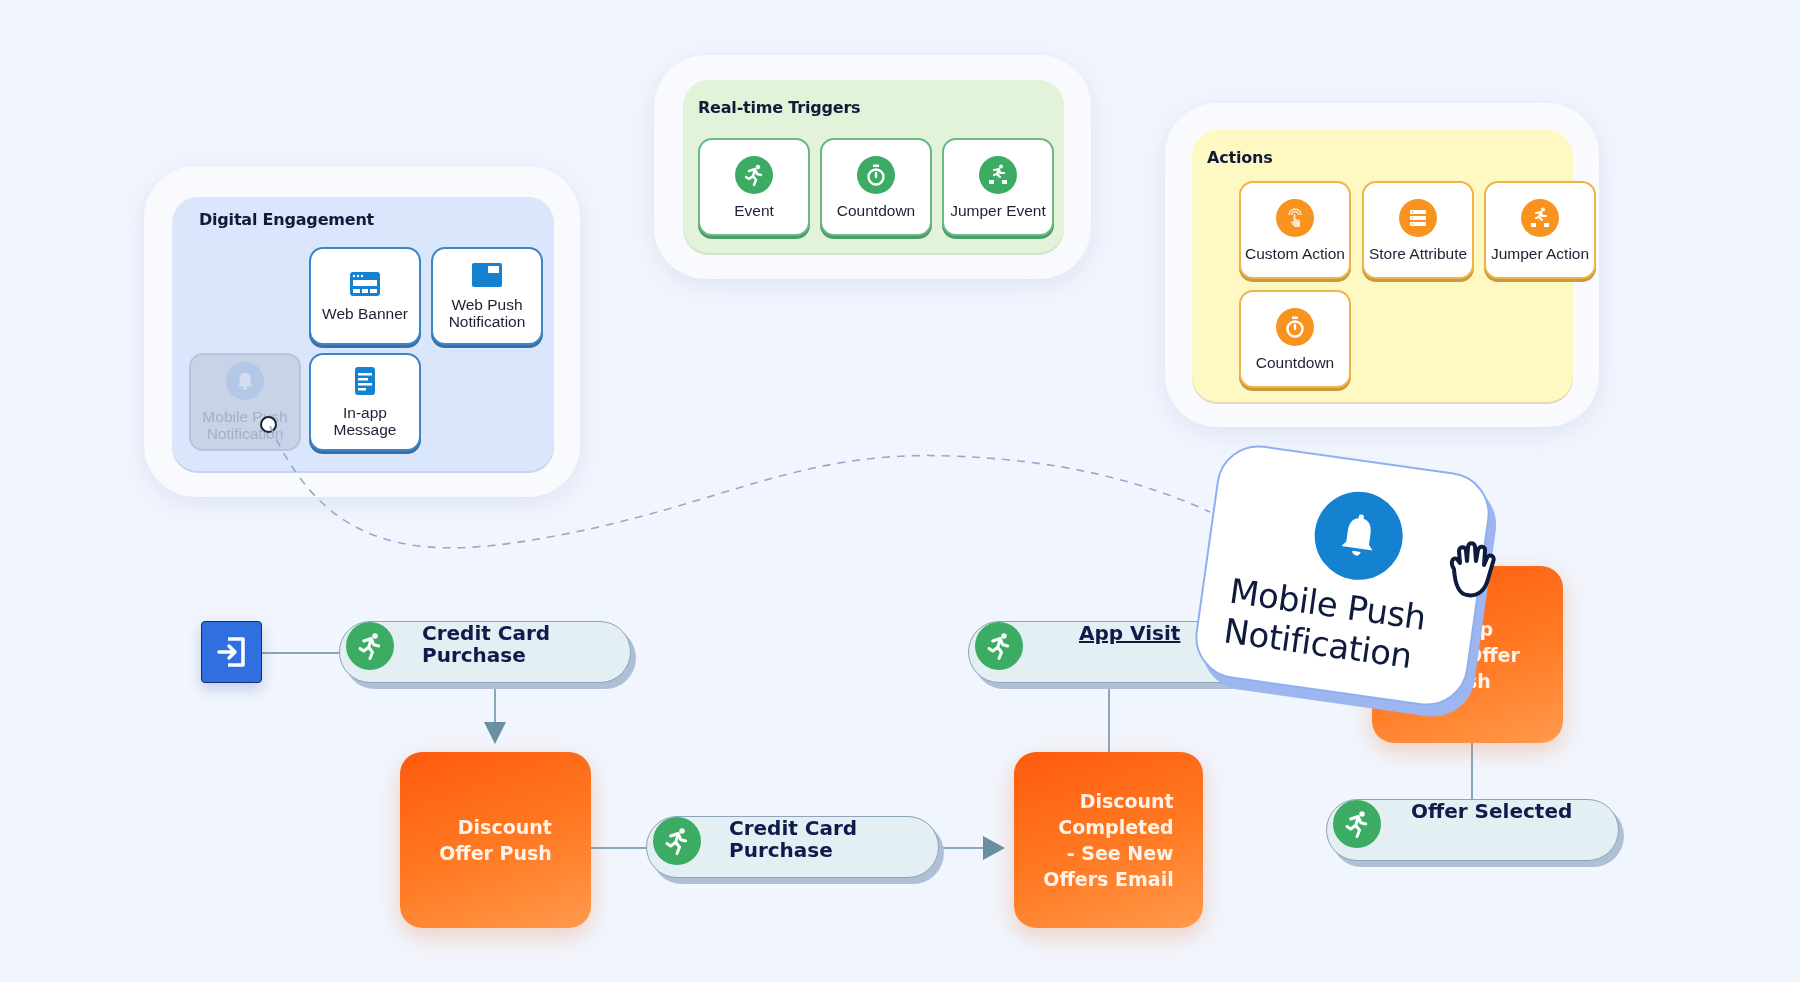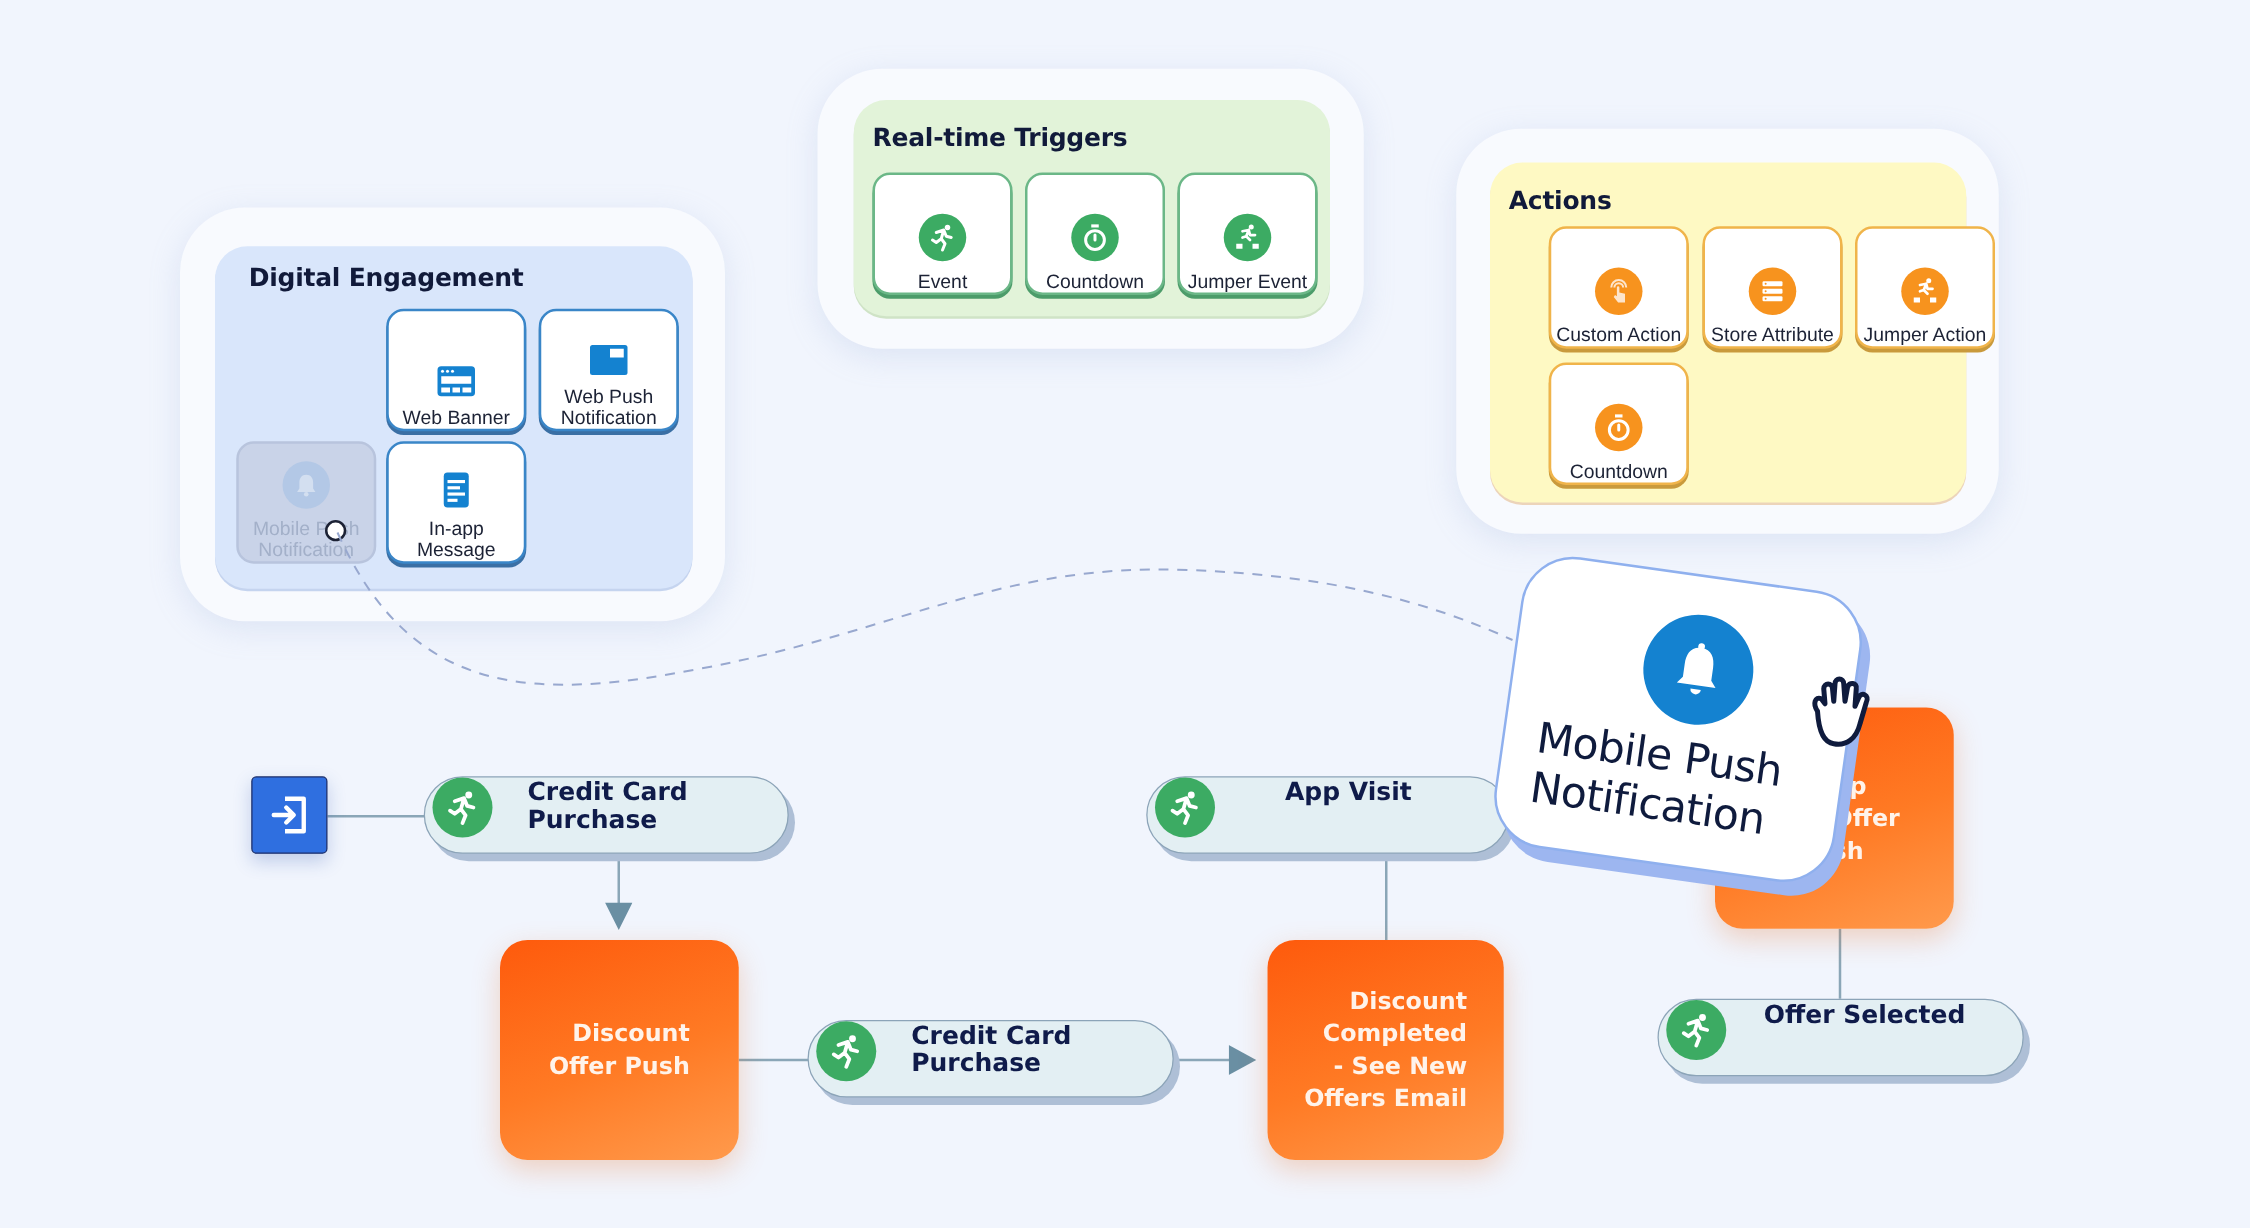--- a/index.html
+++ b/index.html
@@ -2,24 +2,24 @@
 <html><head>
 <meta charset="utf-8">
 <style>
   * { box-sizing: border-box; margin: 0; padding: 0; }
   html, body { width: 1800px; height: 982px; overflow: hidden; }
   body { background: #f1f5fd; font-family: "DejaVu Sans", sans-serif; position: relative; color: #0f1b3d; }
   .abs { position: absolute; }
 
   .outer { position: absolute; background: #f8fafe; border-radius: 52px; box-shadow: 0 6px 24px rgba(160,180,220,0.25); }
   .inner { position: absolute; border-radius: 26px; }
-  .panel-title { position: absolute; font-family: "DejaVu Sans", sans-serif; font-weight: bold; font-size: 20px; color: #111a3a; letter-spacing: -0.2px; }
+  .panel-title { position: absolute; font-family: "DejaVu Sans", sans-serif; font-weight: bold; font-size: 16px; color: #111a3a; letter-spacing: -0.2px; }
 
   .tile { position: absolute; width: 112px; height: 98px; background: #fff; border-radius: 14px;
-          display: flex; flex-direction: column; align-items: center; justify-content: flex-end; gap: 8px; }
+          display: flex; flex-direction: column; align-items: center; justify-content: center; gap: 8px; }
   .tile .lbl { font-family: "Liberation Sans", sans-serif; font-size: 15.5px; color: #1c2235; text-align: center; line-height: 17px; }
   .tile.blue { border: 2px solid #3a86c8; box-shadow: 0 3px 0 #3a6fa4; }
   .tile.green { border: 2px solid #6bb787; box-shadow: 0 3px 0 #4c9c6a; }
   .tile.orange { border: 2px solid #f0b44a; box-shadow: 0 3px 0 #c99a3c; margin-left: 35px; }
   .tile.ghost { background: #c9d3e8; border: 2px solid #b8c4dd; box-shadow: none; }
   .tile.ghost .lbl { color: #a3b0c9; }
 
   .ico-circle { width: 38px; height: 38px; border-radius: 50%; display: flex; align-items: center; justify-content: center; }
   .ico-green { background: #3cab63; }
   .ico-orange { background: #f7931e; }
@@ -215,21 +215,21 @@
   <div class="pill-ico">
     <svg width="30" height="30" viewBox="0 0 24 24">
         <circle cx="16" cy="4" r="2.2" fill="#fff"></circle>
         <path d="M7 8 L13 6 L15 11 L19 12 M13 6 L11 13 L14 17 L12 22 M11 13 L7 16 L4 14" stroke="#fff" stroke-width="2.4" fill="none" stroke-linecap="round" stroke-linejoin="round"></path>
       </svg>
   </div>
   <div class="pill-text" style="margin-left:28px;white-space:pre-line;">Credit Card
 Purchase</div>
 </div>
 
-<div class="pill" style="left:917px;top:621px;width:290px;">
+<div class="pill" style="left:968px;top:621px;width:290px;text-decoration:underline;">
   <div class="pill-ico">
     <svg width="30" height="30" viewBox="0 0 24 24">
         <circle cx="16" cy="4" r="2.2" fill="#fff"></circle>
         <path d="M7 8 L13 6 L15 11 L19 12 M13 6 L11 13 L14 17 L12 22 M11 13 L7 16 L4 14" stroke="#fff" stroke-width="2.4" fill="none" stroke-linecap="round" stroke-linejoin="round"></path>
       </svg>
   </div>
   <div class="pill-text" style="margin-left:56px;">App Visit</div>
 </div>
 
 <div class="pill" style="left:1326px;top:799px;width:293px;">

